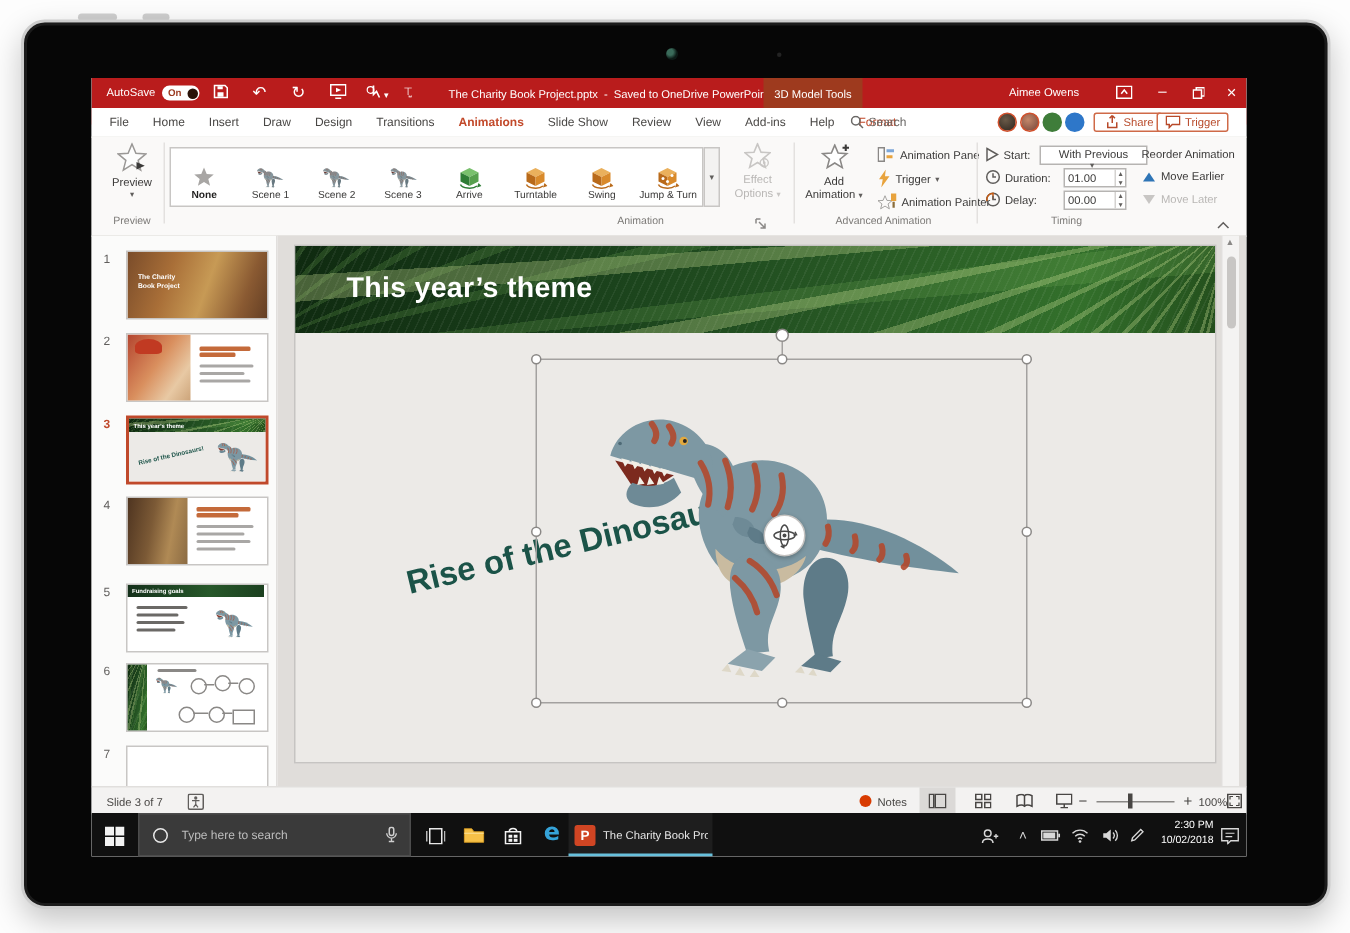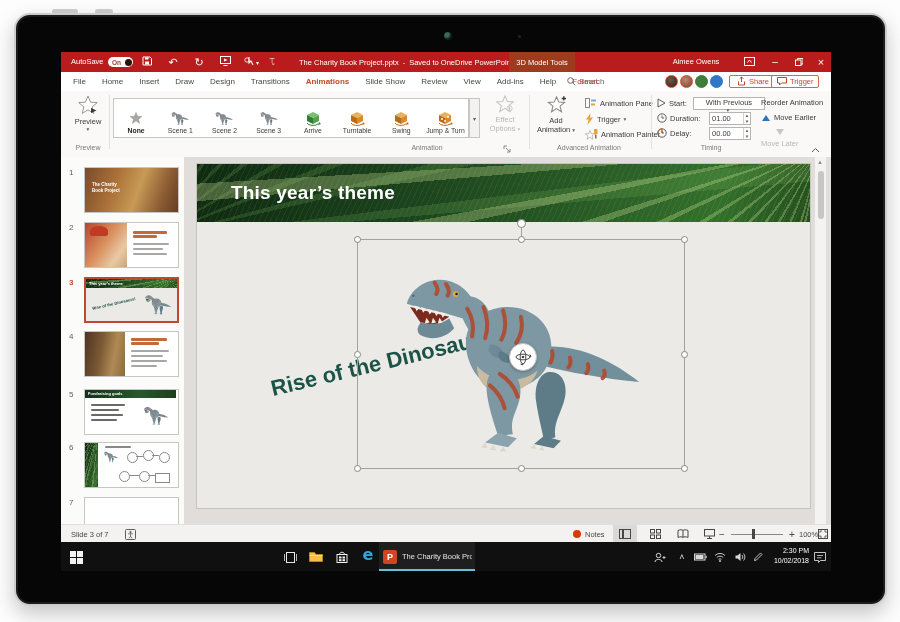--- a/index.html
+++ b/index.html
@@ -443,21 +443,21 @@
         </div>
         <div class="adv-row" style="left:700px;top:7px;">
           <span>Reorder Animation</span>
         </div>
         <div class="adv-row" style="left:700px;top:22px;">
           <svg width="10" height="8" viewBox="0 0 10 8">
               <path d="M1 7 L5 1 L9 7 Z" fill="#2e75b6"></path>
             </svg>
           <span>Move Earlier</span>
         </div>
-        <div class="adv-row dis" style="left:700px;top:37px;flex-direction:column;">
+        <div class="adv-row dis" style="left:700px;top:37px;">
           <svg width="10" height="8" viewBox="0 0 10 8">
               <path d="M1 1 L5 7 L9 1 Z" fill="#c8c6c4"></path>
             </svg>
           <span>Move Later</span>
         </div>
 
         <div class="grp-lbl" style="left:7px;width:40px;">Preview</div>
         <div class="grp-lbl" style="left:336px;width:60px;">Animation</div>
         <svg class="abs" style="left:442px;top:54px;" width="8" height="8" viewBox="0 0 8 8">
             <path d="M1 1 H4 M1 1 V4 M3 3 L7 7 M7 4 V7 H4" fill="none" stroke="#8a8886"></path>
@@ -644,20 +644,28 @@
 
       <div class="taskbar">
         <div class="tb-ico" style="left:8px;">
           <svg width="13" height="13" viewBox="0 0 13 13">
               <rect x="0" y="0" width="6" height="6" fill="#f2f2f2"></rect>
               <rect x="7" y="0" width="6" height="6" fill="#f2f2f2"></rect>
               <rect x="0" y="7" width="6" height="6" fill="#f2f2f2"></rect>
               <rect x="7" y="7" width="6" height="6" fill="#f2f2f2"></rect>
             </svg>
         </div>
+        <div class="tb-search">
+          <span class="cortana-ring"></span>
+          <input placeholder="Type here to search" style="">
+          <svg width="8" height="11" viewBox="0 0 8 11" style="margin-right:8px;">
+              <rect x="2.5" y="0.5" width="3" height="5.5" rx="1.5" fill="none" stroke="#cfcfcf"></rect>
+              <path d="M0.8 4.5 a3.2 3.2 0 0 0 6.4 0 M4 8 V10 M2.2 10 h3.6" fill="none" stroke="#cfcfcf" stroke-width=".9"></path>
+            </svg>
+        </div>
         <div class="tb-ico" style="left:222px;">
           <svg width="13" height="11" viewBox="0 0 13 11">
               <rect x="2.5" y="0.5" width="8" height="10" fill="none" stroke="#e8e8e8"></rect>
               <path d="M0.5 2 V9 M12.5 2 V9" stroke="#b8b8b8"></path>
             </svg>
         </div>
         <div class="tb-ico" style="left:248px;">
           <svg width="14" height="12" viewBox="0 0 14 12">
               <path d="M0.5 1.5 h5 l1.5 2 h6.5 v7 h-13 Z" fill="#f7c148" stroke="#d89c22" stroke-width=".6"></path>
               <path d="M0.5 4.5 h13" stroke="#fbe19a" stroke-width=".8"></path>

